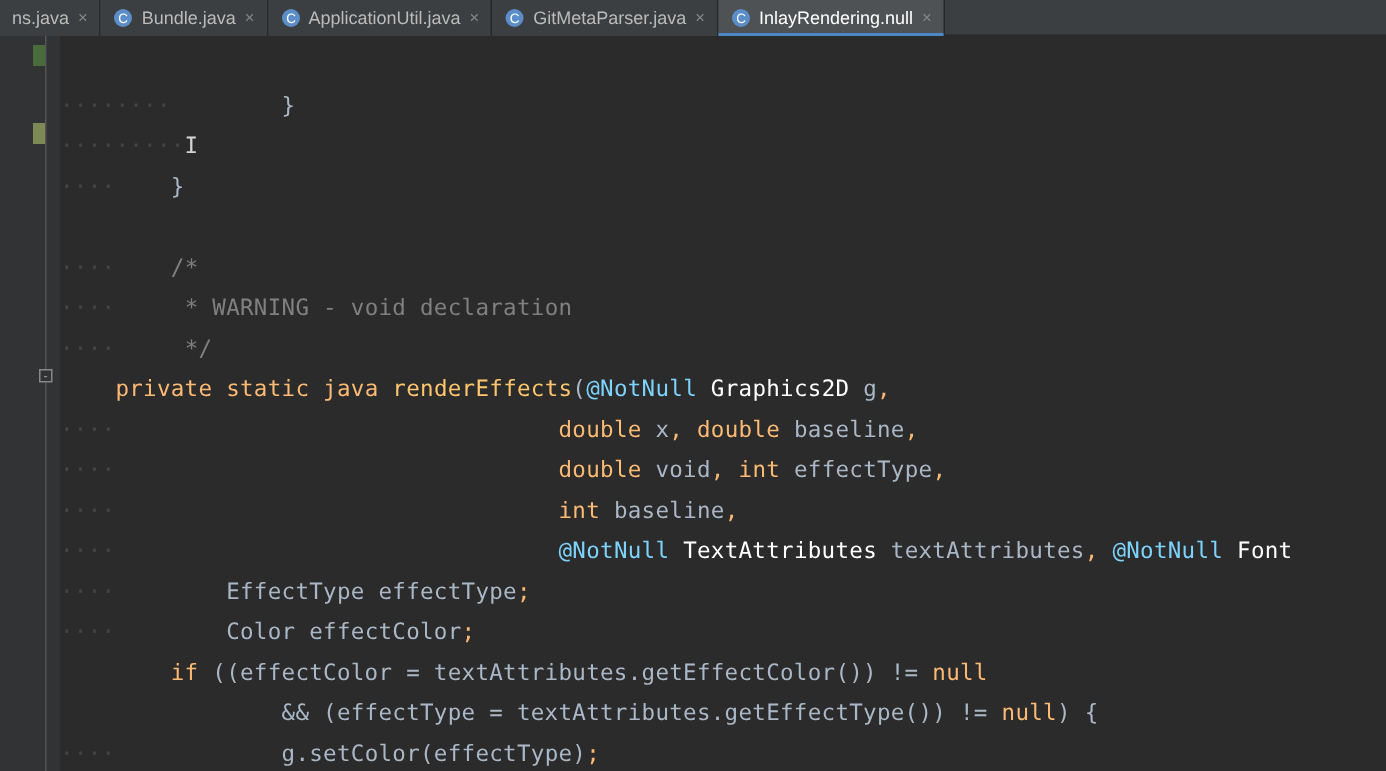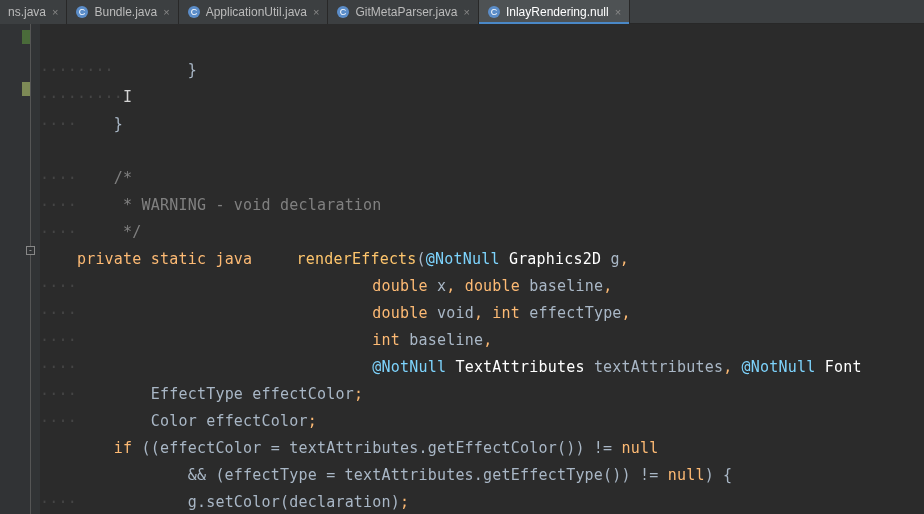--- a/index.html
+++ b/index.html
@@ -99,21 +99,21 @@
     .code {
       padding-top: 6px;
       line-height: 27px;
       white-space: pre;
       font-size: 15px;
       letter-spacing: 0.2px;
     }
     .kw { color: #fdba74; }
     .type { color: #ffffff; }
     .anno { color: #7dd3fc; }
-    .method { color: #ffc66d; margin-left: 35px; }
+    .method { color: #ffc66d; }
     .comment { color: #808080; }
     .ident { color: #a9b7c6; }
     .indent-guide { color: #454545; }
     .caret-beam {
       color: #d4d4d4;
     }
   </style>
 </head>
 <body>
 
@@ -178,19 +178,19 @@
 <span class="indent-guide">····</span><span>    }</span>
 
 <span class="indent-guide">····</span><span class="comment">    /*</span>
 <span class="indent-guide">····</span><span class="comment">     * WARNING - void declaration</span>
 <span class="indent-guide">····</span><span class="comment">     */</span>
 <span class="kw">    private</span> <span class="kw">static</span> <span class="kw">java</span> <span class="method">renderEffects</span><span>(</span><span class="anno">@NotNull</span> <span class="type">Graphics2D</span> <span class="ident">g</span><span class="kw">,</span>
 <span class="indent-guide">····</span><span>                                </span><span class="kw">double</span> <span class="ident">x</span><span class="kw">,</span> <span class="kw">double</span> <span class="ident">baseline</span><span class="kw">,</span>
 <span class="indent-guide">····</span><span>                                </span><span class="kw">double</span> <span class="ident">void</span><span class="kw">,</span> <span class="kw">int</span> <span class="ident">effectType</span><span class="kw">,</span>
 <span class="indent-guide">····</span><span>                                </span><span class="kw">int</span> <span class="ident">baseline</span><span class="kw">,</span>
 <span class="indent-guide">····</span><span>                                </span><span class="anno">@NotNull</span> <span class="type">TextAttributes</span> <span class="ident">textAttributes</span><span class="kw">,</span> <span class="anno">@NotNull</span> <span class="type">Font</span>
-<span class="indent-guide">····</span><span class="ident">        EffectType effectColor</span><span class="kw">;</span>
+<span class="indent-guide">····</span><span class="ident">        EffectType effectType</span><span class="kw">;</span>
 <span class="indent-guide">····</span><span class="ident">        Color effectColor</span><span class="kw">;</span>
 <span class="kw">        if</span><span class="ident"> ((effectColor = textAttributes.getEffectColor()) != </span><span class="kw">null</span>
 <span class="ident">                &amp;&amp; (effectType = textAttributes.getEffectType()) != </span><span class="kw">null</span><span class="ident">) {</span>
-<span class="indent-guide">····</span><span class="ident">            g.setColor(declaration)</span><span class="kw">;</span>
+<span class="indent-guide">····</span><span class="ident">            g.setColor(effectType)</span><span class="kw">;</span>
   </div>
 </div>
 
 </body></html>

